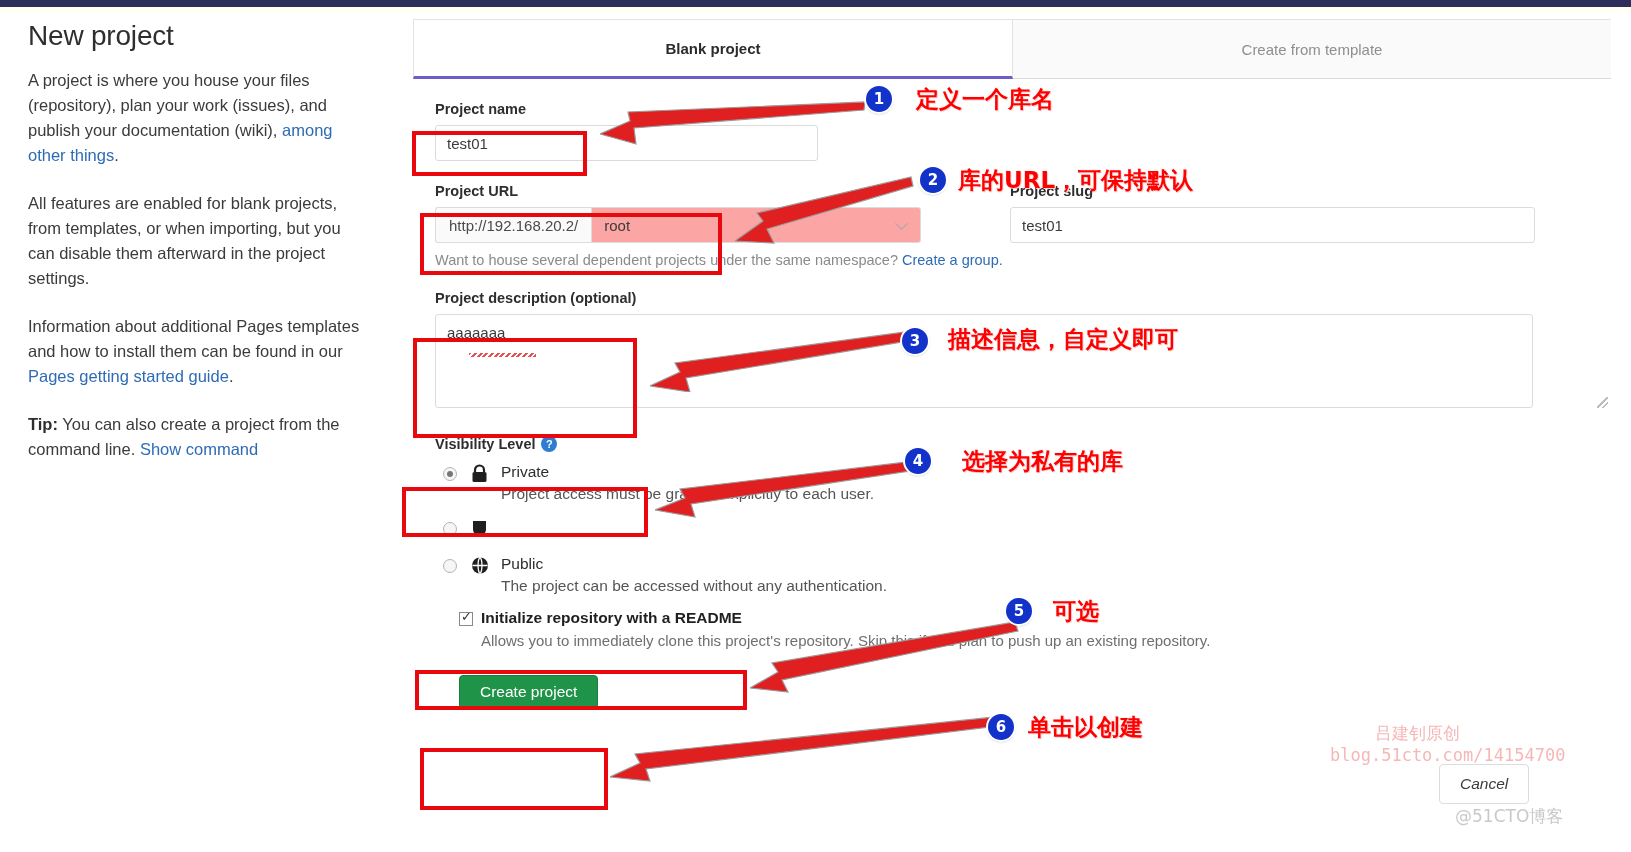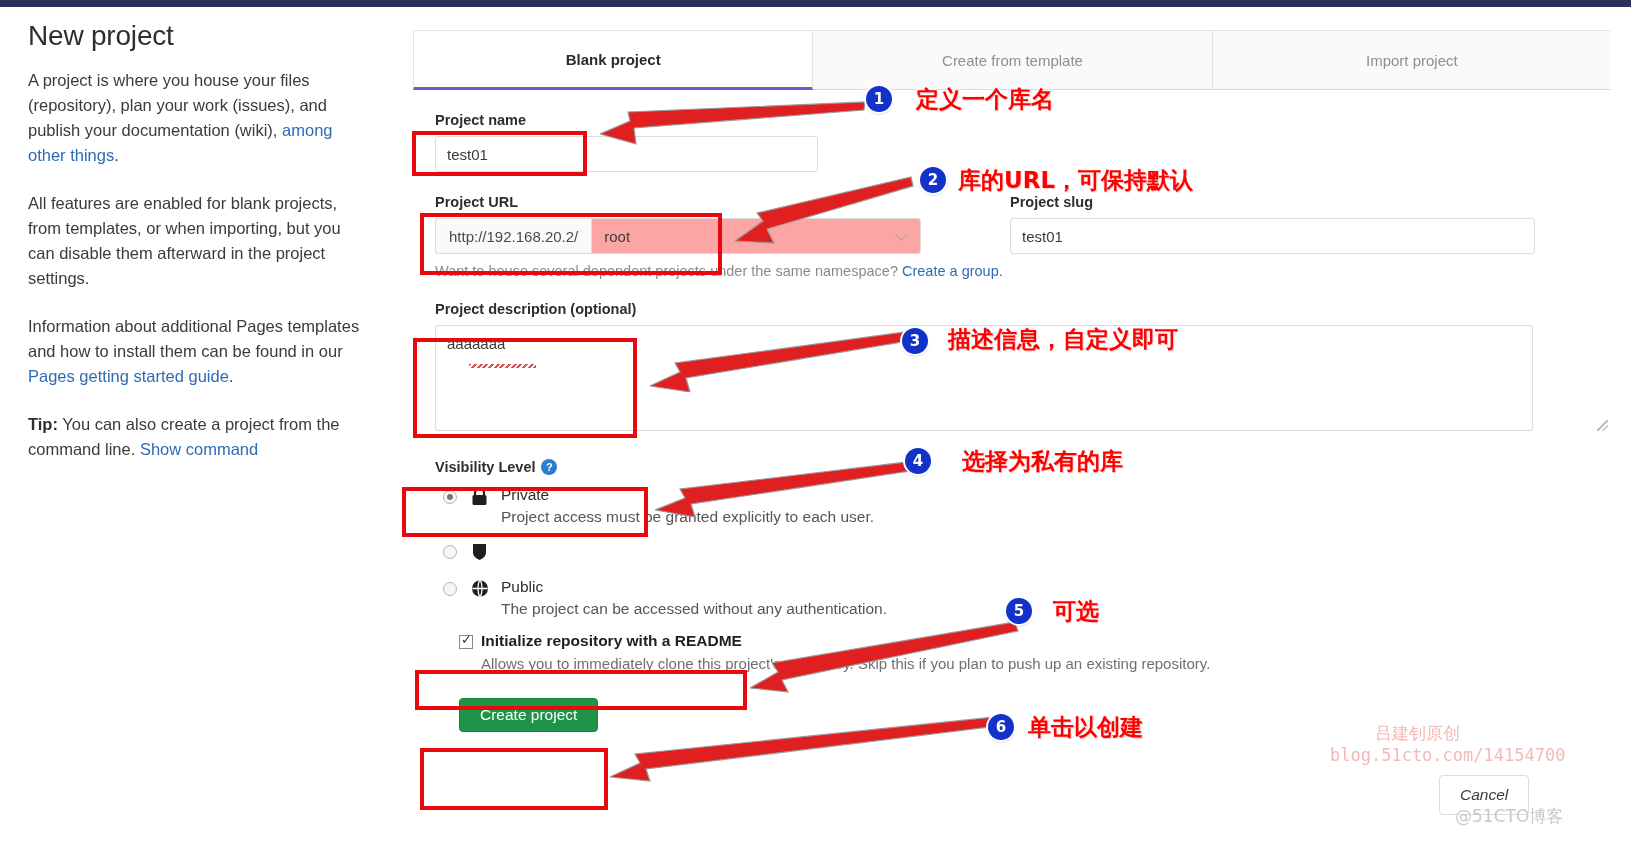--- a/index.html
+++ b/index.html
@@ -36,21 +36,21 @@
   }
   .para {
     font-size: 16.5px; line-height: 25px; color: #3b3b3b;
     margin: 0 16px 23px 0;
   }
   a.link { color: #2e6bb5; text-decoration: none; }
   .bold { font-weight: bold; color: #2e2e2e; }
 
   
   .panel {
-    position: absolute; left: 413px; top: 30px;
+    position: absolute; left: 413px; top: 19px;
     width: 1198px; height: 818px;
     background: #fff;
   }
   .tabs {
     position: relative; display: flex; height: 60px;
     border-bottom: 1px solid #dbdbdb;
   }
   .tab {
     flex: 1 1 0; display: flex; align-items: center; justify-content: center;
     font-size: 15px; color: #8f8f8f;
@@ -121,21 +121,21 @@
   .slug-label { font-size: 14.5px; font-weight: bold; color: #2e2e2e; margin-bottom: 8px; }
   #project-slug-input { width: 525px; height: 36px; }
 
   .helper {
     margin-top: 9px; font-size: 14.5px; color: #8a8a8a;
   }
 
   
   .row-desc { margin-top: 22px; position: relative; }
   #project-description-input {
-    width: 1098px; height: 106px; resize: none;
+    width: 1098px; height: 94px; resize: none;
     line-height: 20px;
   }
   .spellerr {
     position: absolute; left: 34px; top: 63px;
     width: 67px; height: 4px;
     background: repeating-linear-gradient(135deg,#d33 0 2px, transparent 2px 4px);
     opacity: .85;
   }
   .resize-handle {
     position: absolute; right: 3px; bottom: 4px; width: 11px; height: 11px;
@@ -261,23 +261,20 @@
   </div>
 
   <div class="panel">
 
     <div class="tabs">
       <div class="tab active">
         <span>Blank project</span>
       </div>
       <div class="tab">
         <span>Create from template</span>
-      </div>
-      <div class="tab">
-        <span>Import project</span>
       </div>
     </div>
 
     <div class="form">
 
       
       <div class="row-name">
         <div class="field-label">Project name</div>
         <input class="txt" id="project-name-input" type="text" value="test01" style="">
       </div>

